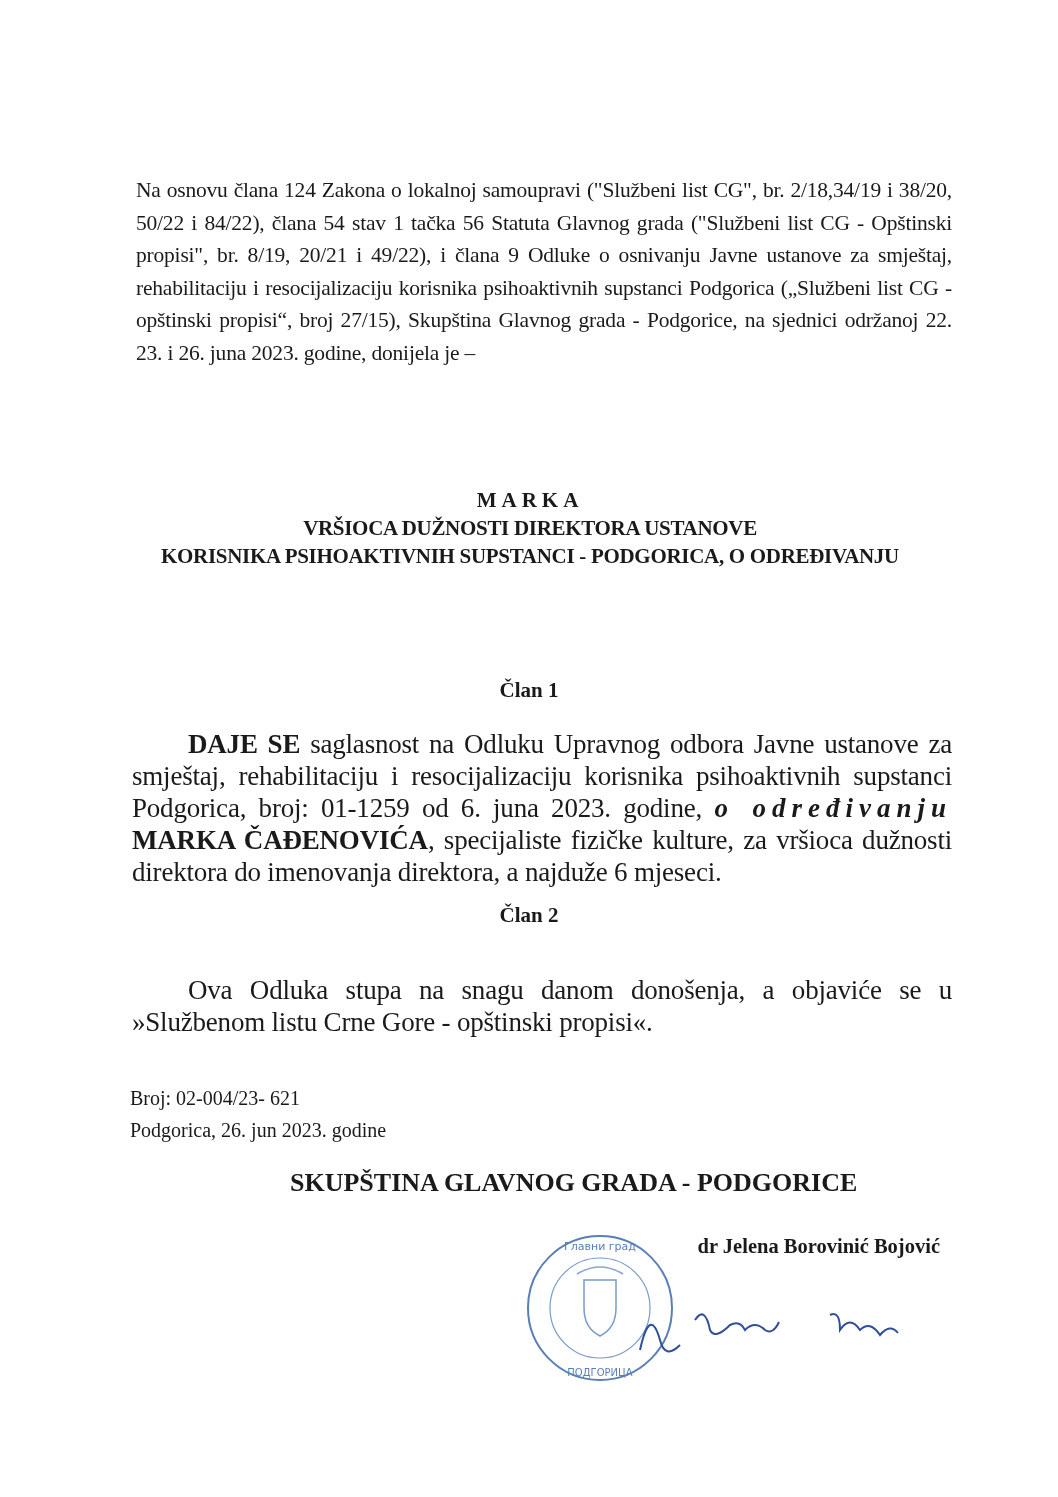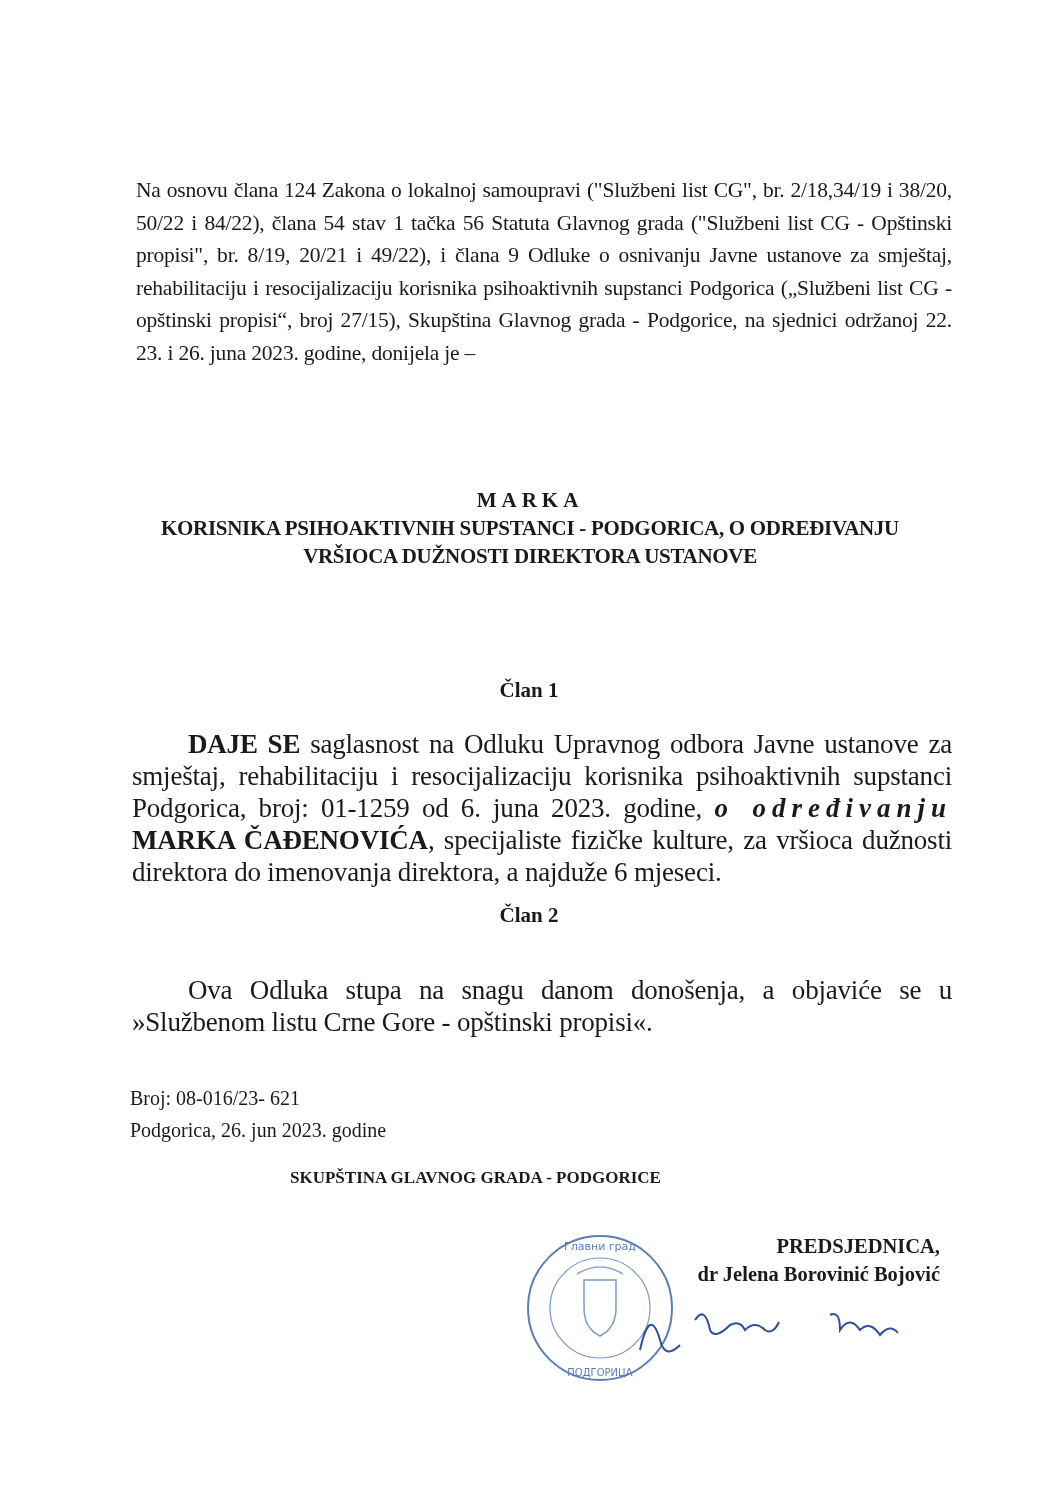--- a/index.html
+++ b/index.html
@@ -30,66 +30,65 @@
     font-size: 27px; line-height: 32px; letter-spacing: -0.2px;
   }
   .art1-body { top: 728px; }
   .art2-body { top: 955px; margin-top: 19px; }
   .indent { display: inline-block; width: 56px; }
   .spaced-italic { font-style: italic; font-weight: bold; letter-spacing: 6px; }
   .meta {
     position: absolute; left: 130px; top: 1082px; font-size: 20px; line-height: 32px;
   }
   .assembly {
-    position: absolute; left: 290px; top: 1168px; font-weight: bold; font-size: 17px;
+    position: absolute; left: 290px; top: 1168px; font-weight: bold; font-size: 26px;
   }
   .signature-block {
     position: absolute; left: 600px; top: 1232px; text-align: right; font-weight: bold;
     font-size: 20.5px; line-height: 28px; width: 340px;
   }
   .stamp { position: absolute; left: 522px; top: 1232px; width: 160px; height: 155px; }
   .sig { position: absolute; left: 600px; top: 1300px; width: 320px; height: 60px; }
 </style>
 </head>
 <body>
 
 <div class="page">
 
   <div class="preamble">Na osnovu člana 124 Zakona o lokalnoj samoupravi ("Službeni list CG", br. 2/18,34/19 i 38/20, 50/22 i 84/22), člana 54 stav 1 tačka 56 Statuta Glavnog grada ("Službeni list CG - Opštinski propisi", br. 8/19, 20/21 i 49/22), i člana 9 Odluke o osnivanju Javne ustanove za smještaj, rehabilitaciju i resocijalizaciju korisnika psihoaktivnih supstanci Podgorica („Službeni list CG - opštinski propisi“, broj 27/15), Skupština Glavnog grada - Podgorice, na sjednici održanoj 22. 23. i 26. juna 2023. godine, donijela je –</div>
 
   <div class="title-block">
     <div class="main">MARKA</div>
+    <div>VRŠIOCA DUŽNOSTI  DIREKTORA USTANOVE</div>
     <div>KORISNIKA PSIHOAKTIVNIH SUPSTANCI  - PODGORICA, O ODREĐIVANJU</div>
-    <div>VRŠIOCA DUŽNOSTI  DIREKTORA USTANOVE</div>
   </div>
 
   <div class="article-head art1-head">Član 1</div>
   <div class="article-body art1-body"><span class="indent"></span><b>DAJE SE</b><span> saglasnost na Odluku Upravnog odbora Javne ustanove za smještaj, rehabilitaciju i resocijalizaciju korisnika psihoaktivnih supstanci Podgorica, broj: 01-1259 od 6. juna 2023. godine, </span><span class="spaced-italic">o određivanju</span> <b>MARKA ČAĐENOVIĆA</b><span>, specijaliste fizičke kulture, za vršioca dužnosti direktora do imenovanja direktora, a najduže 6 mjeseci.</span></div>
 
   <div class="article-head art2-head">Član 2</div>
   <div class="article-body art2-body"><span class="indent"></span><span>Ova Odluka stupa na snagu danom donošenja, a objaviće se u »Službenom listu Crne Gore - opštinski propisi«.</span></div>
 
   <div class="meta">
-    <div>Broj: 08-016/23- 621</div>
+    <div>Broj: 02-004/23- 621</div>
     <div>Podgorica, 26. jun 2023. godine</div>
   </div>
 
   <div class="assembly">SKUPŠTINA GLAVNOG GRADA - PODGORICE</div>
 
   <svg class="stamp" viewBox="0 0 160 155">
     <circle cx="78" cy="76" r="72" fill="none" stroke="#5a7fb5" stroke-width="2"></circle>
     <circle cx="78" cy="76" r="50" fill="none" stroke="#7a9ac8" stroke-width="1.2"></circle>
     <path d="M62 48 h32 v28 q0 20 -16 28 q-16 -8 -16 -28 z" fill="none" stroke="#7a9ac8" stroke-width="1.5"></path>
     <path d="M55 42 q23 -14 46 0" fill="none" stroke="#8aa6d0" stroke-width="1.5"></path>
     <text x="78" y="18" font-size="11" fill="#5a7fb5" text-anchor="middle" font-family="DejaVu Sans, sans-serif">Главни град</text>
     <text x="78" y="144" font-size="10" fill="#5a7fb5" text-anchor="middle" font-family="DejaVu Sans, sans-serif">ПОДГОРИЦА</text>
   </svg>
 
   <div class="signature-block">
-    <div>PREDSJEDNICA,</div>
     <div>dr Jelena Borovinić Bojović</div>
   </div>
 
   <svg class="sig" viewBox="0 0 320 60">
     <path d="M40 50 q10 -45 20 -10 q5 20 20 5 M95 20 q10 -15 15 10 q5 10 20 -5 q10 -5 15 5 q10 -10 20 0 q8 5 14 -8 M230 15 q10 -5 10 15 q10 -15 20 0 q10 -10 20 5 q10 -12 18 -2" fill="none" stroke="#2f4f9a" stroke-width="2"></path>
   </svg>
 
 </div>
 
 </body></html>

